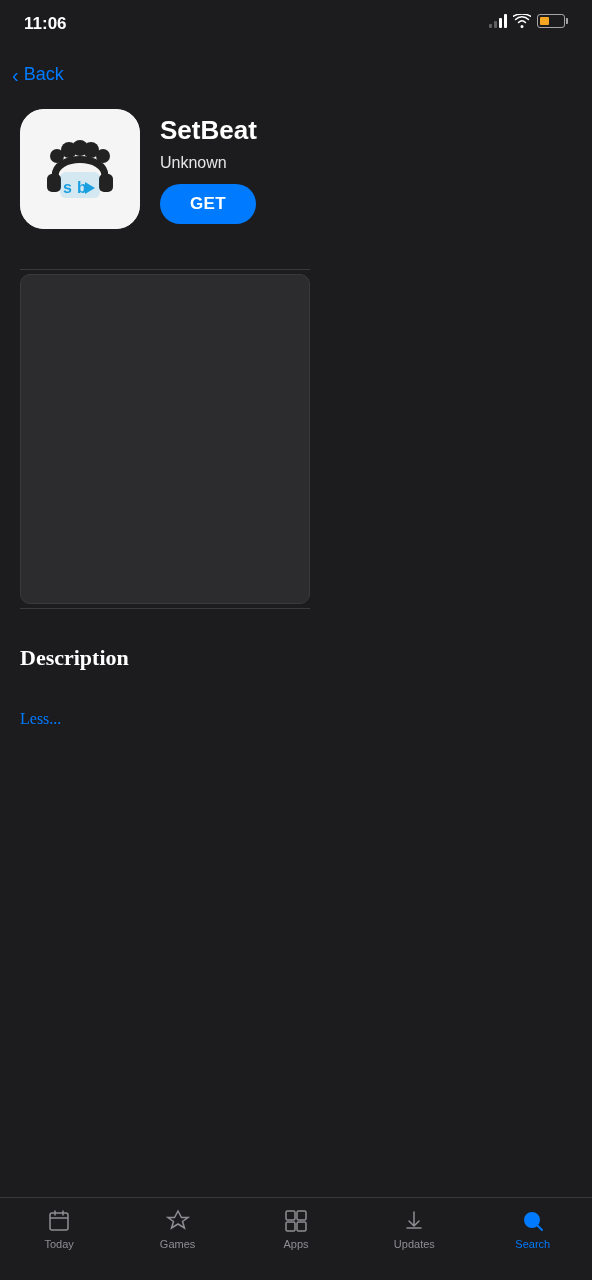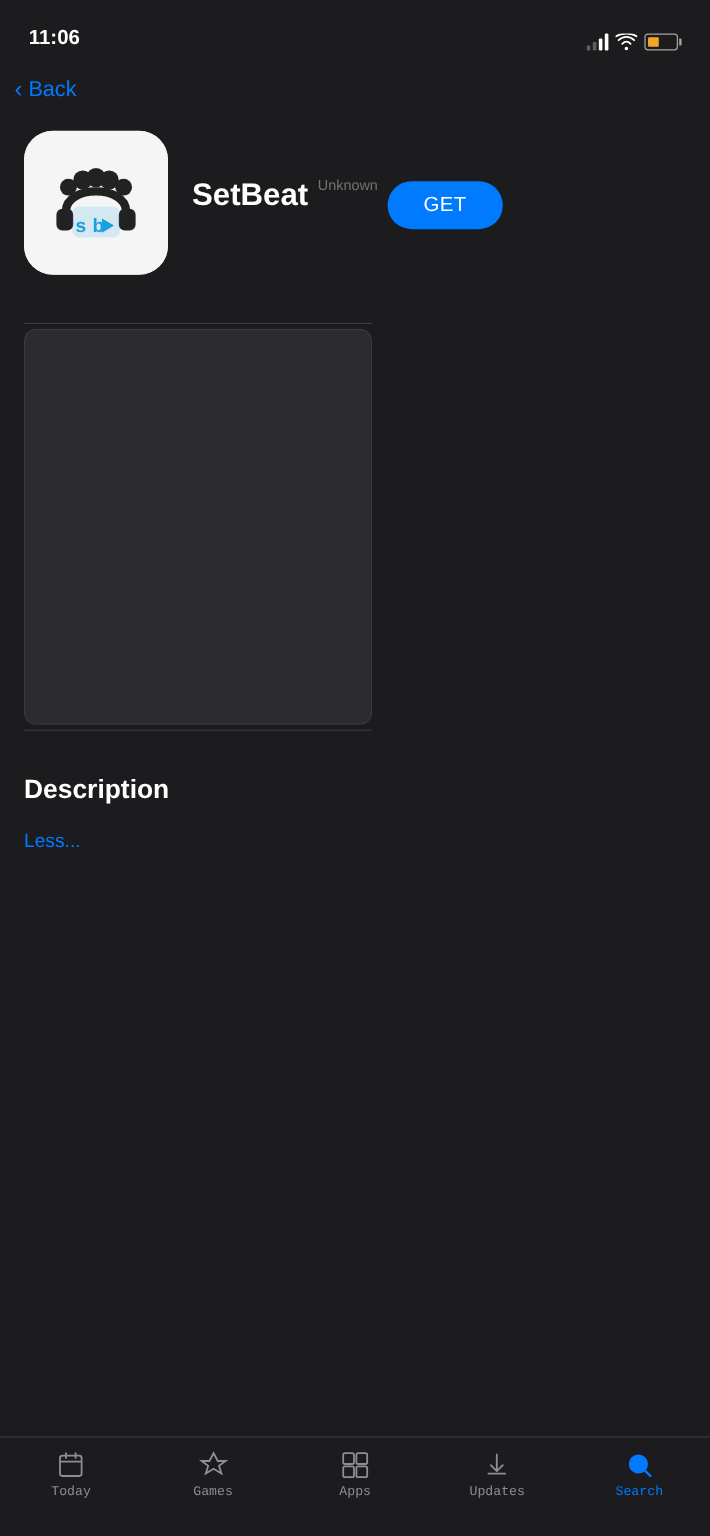--- a/index.html
+++ b/index.html
@@ -12,21 +12,21 @@
       font-family: -apple-system, 'Helvetica Neue', Helvetica, Arial, sans-serif;
       color: #ffffff;
       position: relative;
       overflow-x: hidden;
     }
 
     
     .status-bar {
       display: flex;
       justify-content: space-between;
-      align-items: flex-end;
+      align-items: flex-start;
       padding: 14px 24px 8px;
       height: 50px;
     }
 
     .status-time {
       font-size: 17px;
       font-weight: 600;
       color: #ffffff;
     }
 
@@ -141,43 +141,43 @@
       height: 100%;
       background: #f5f5f5;
       display: flex;
       align-items: center;
       justify-content: center;
       border-radius: 24px;
     }
 
     .app-info {
       display: flex;
-      flex-direction: row;
+      flex-direction: column;
       gap: 8px;
     }
 
     .app-name {
       font-size: 26px;
       font-weight: 700;
       color: #ffffff;
     }
 
     .app-developer {
-      font-size: 12px;
-      color: #737373;
+      font-size: 16px;
+      color: #e5e5e5;
     }
 
     .get-button {
       background: #007aff;
       color: #ffffff;
       border: none;
       border-radius: 20px;
       padding: 10px 30px;
       font-size: 17px;
-      font-weight: 400;
+      font-weight: 700;
       cursor: pointer;
       letter-spacing: 0.3px;
       align-self: flex-start;
       margin-top: 4px;
     }
 
     
     .section {
       padding: 20px 20px 16px;
     }
@@ -200,35 +200,36 @@
       height: 330px;
       background: #2c2c2e;
       border-radius: 10px;
       flex-shrink: 0;
       border: 0.5px solid #3a3a3c;
     }
 
     
     .description-section {
       padding: 20px 20px 10px;
+      font-family: Liberation Serif, serif;
     }
 
     .description-text {
       font-size: 16px;
       color: #ffffff;
       line-height: 1.5;
       margin-top: 10px;
     }
 
     .less-link {
       color: #007aff;
       font-size: 16px;
       cursor: pointer;
       display: inline-block;
-      margin-top: 8px;
+      margin-top: 25px;
     }
 
     
     .tab-bar {
       position: fixed;
       bottom: 0;
       left: 0;
       width: 592px;
       height: 83px;
       background: #1c1c1e;
@@ -239,21 +240,20 @@
       padding-top: 10px;
     }
 
     .tab-item {
       display: flex;
       flex-direction: column;
       align-items: center;
       gap: 4px;
       cursor: pointer;
       min-width: 70px;
-      font-family: Liberation Mono, monospace;
     }
 
     .tab-icon {
       width: 26px;
       height: 26px;
       display: flex;
       align-items: center;
       justify-content: center;
     }
 

